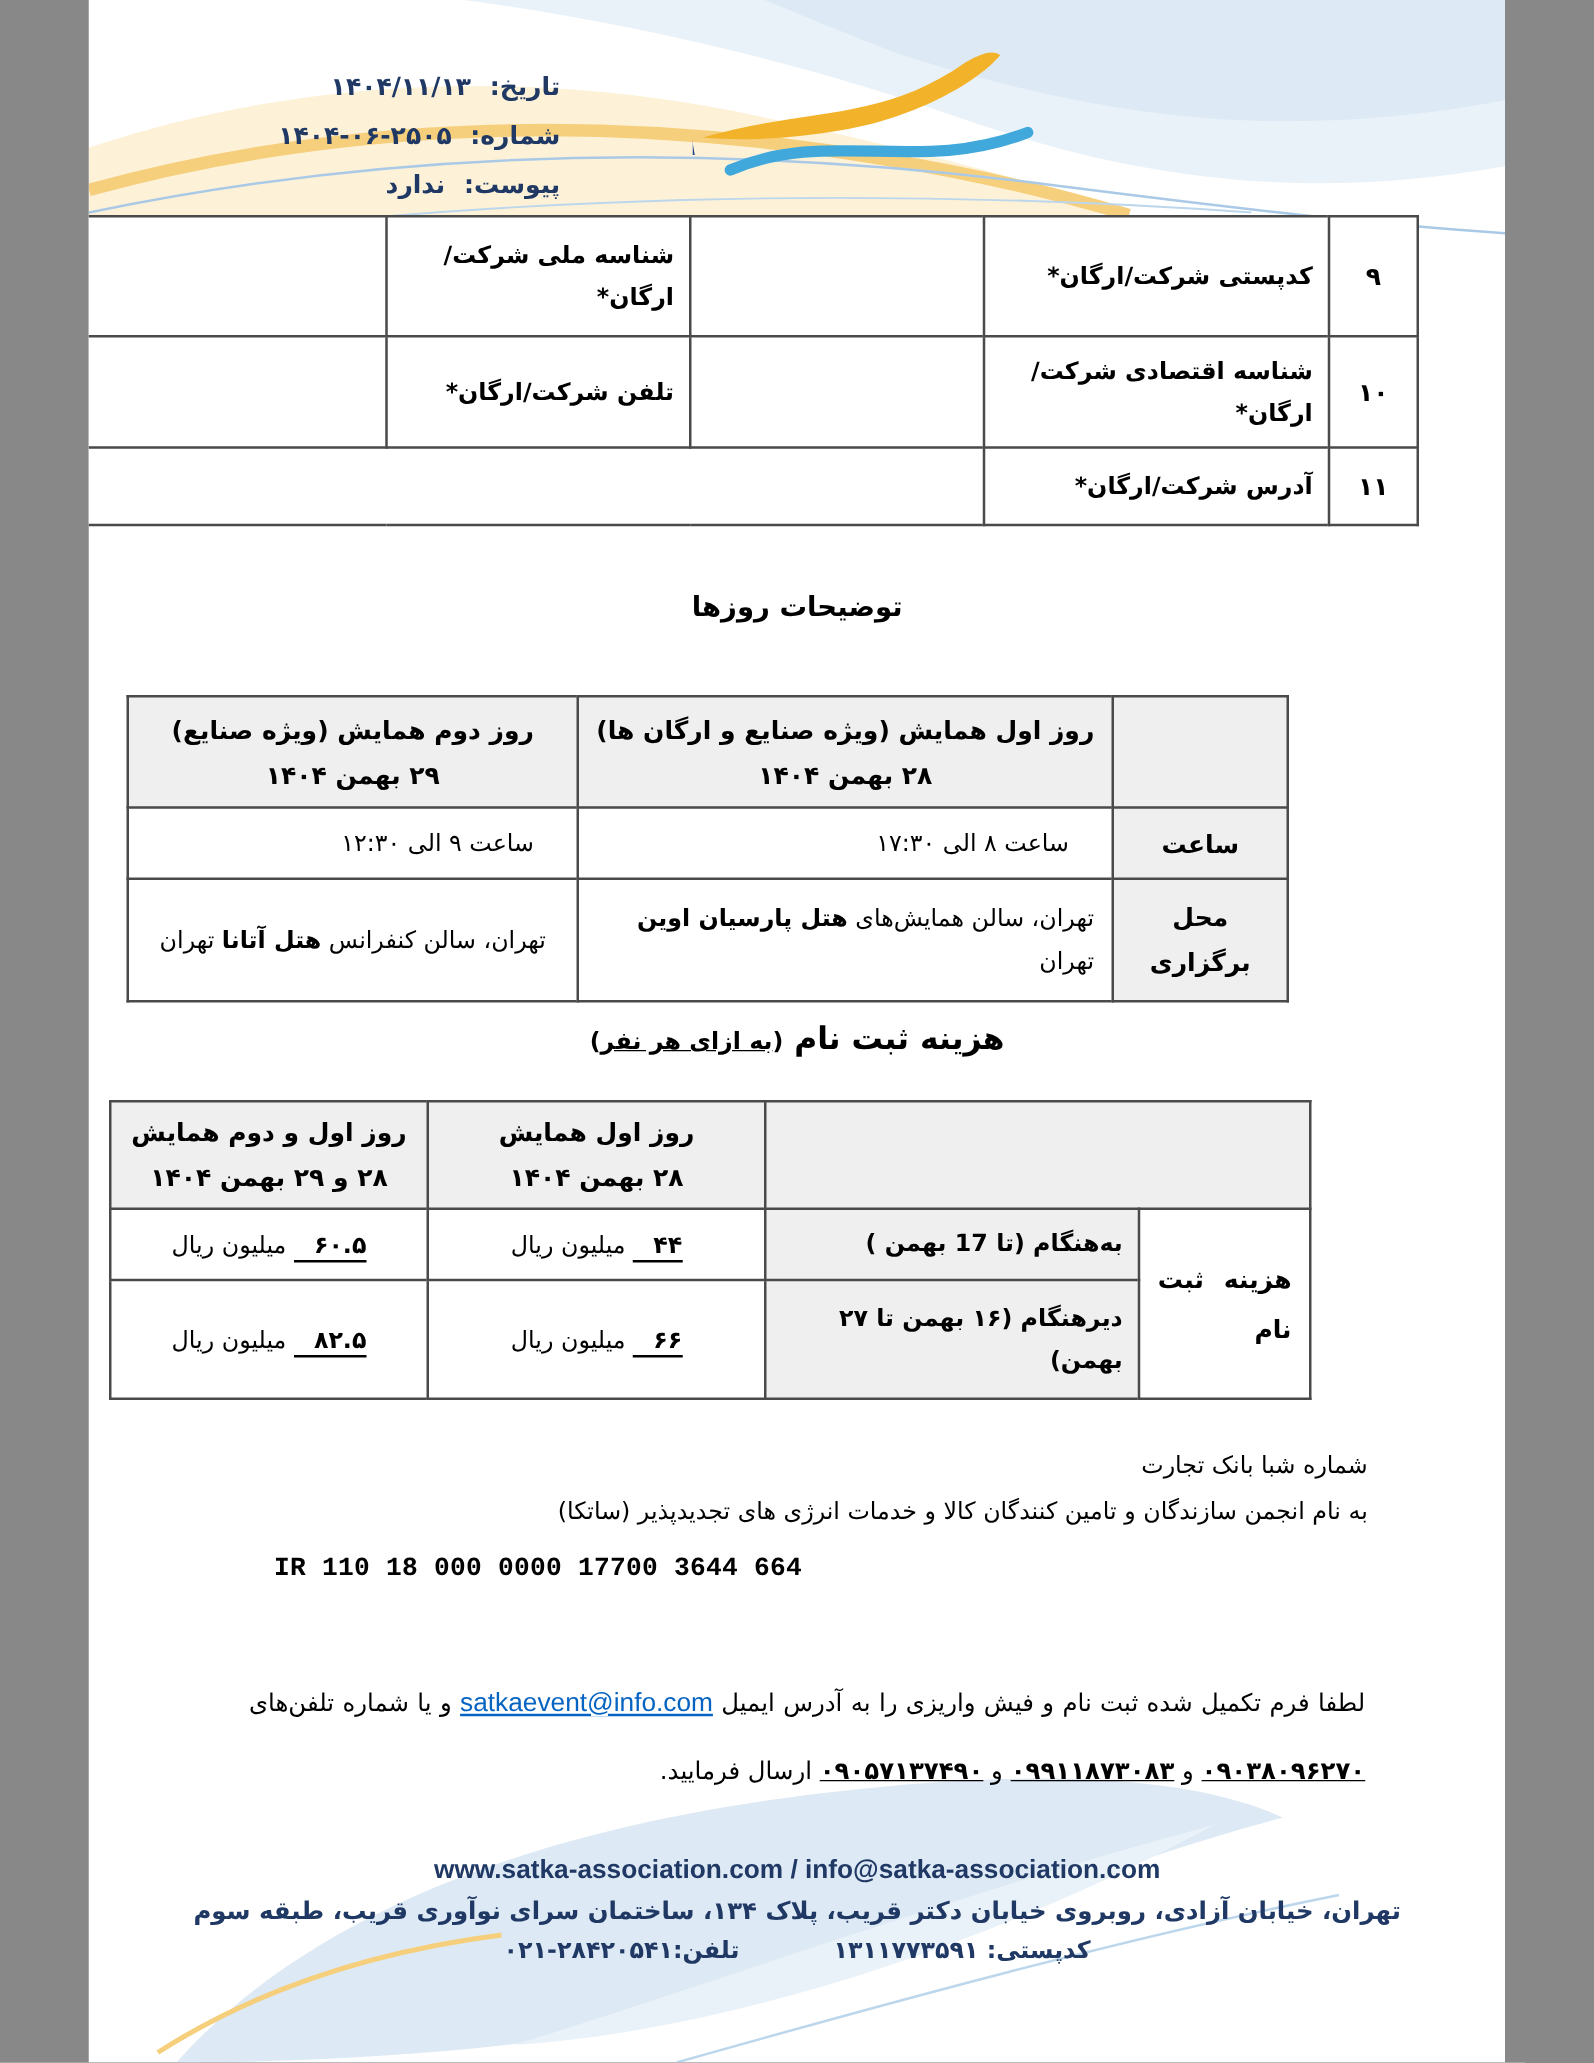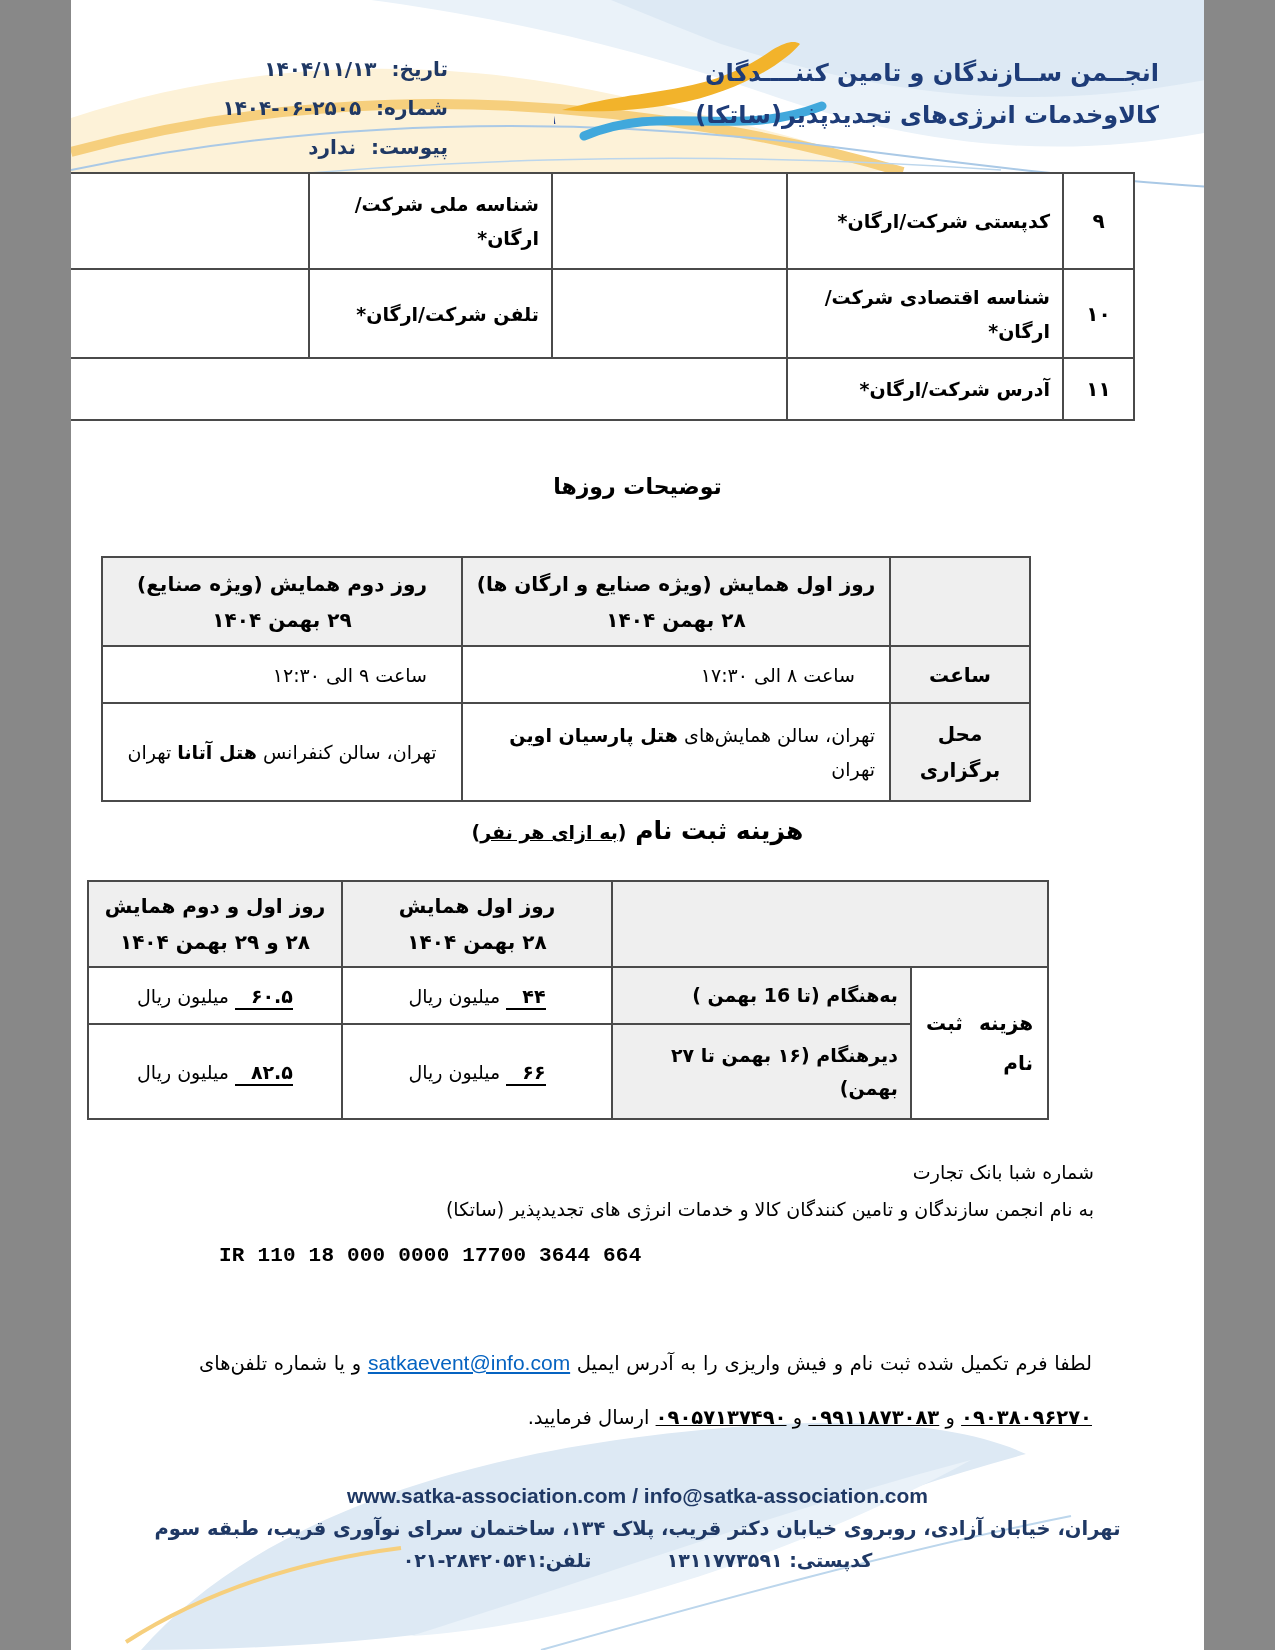--- a/index.html
+++ b/index.html
@@ -101,24 +101,20 @@
   </div>
 
   <div class="logo-wrap">
     <svg width="275" height="118" viewBox="0 0 275 118">
       <text x="4" y="88" style="fill:var(--logo-navy,#24418e);font-family:'Liberation Sans',sans-serif;font-size:76px;font-weight:800;font-style:italic;letter-spacing:-3px">SATKA</text>
       <path style="fill:var(--logo-yellow,#f2b32b)" d="M8,74 C90,50 150,62 218,14 C232,6 240,4 246,8 C230,28 180,58 120,68 C80,75 40,77 8,74 Z"></path>
       <path style="fill:none;stroke:var(--logo-blue,#41a8dc);stroke-width:9;stroke-linecap:round" d="M30,100 C110,66 180,104 268,70"></path>
     </svg>
   </div>
 
-  <div class="org-name">
-    <div>انجــمن ســازندگان و تامین کننــــدگان</div>
-    <div>کالاوخدمات انرژی‌های تجدیدپذیر(ساتکا)</div>
-  </div>
 
   <table class="form-table">
     <colgroup>
         <col style="width:71px">
         <col style="width:276px">
         <col style="width:235px">
         <col style="width:243px">
         <col style="width:305px">
       </colgroup>
     <tbody>
@@ -199,21 +195,21 @@
         <div>روز اول همایش</div>
         <div>۲۸ بهمن ۱۴۰۴</div>
       </th>
       <th class="gray">
         <div>روز اول و دوم همایش</div>
         <div>۲۸ و ۲۹ بهمن ۱۴۰۴</div>
       </th>
     </tr>
     <tr style="height:57px">
       <th class="side-label" rowspan="2">هزینه ثبت نام</th>
-      <td class="plabel gray">به‌هنگام (تا 16 بهمن )</td>
+      <td class="plabel gray">به‌هنگام (تا 17 بهمن )</td>
       <td class="price">
         <span class="val">۴۴</span><span> میلیون ریال</span>
       </td>
       <td class="price">
         <span class="val">۶۰.۵</span><span> میلیون ریال</span>
       </td>
     </tr>
     <tr style="height:95px">
       <td class="plabel gray">دیرهنگام (۱۶ بهمن تا ۲۷ بهمن)</td>
       <td class="price">

